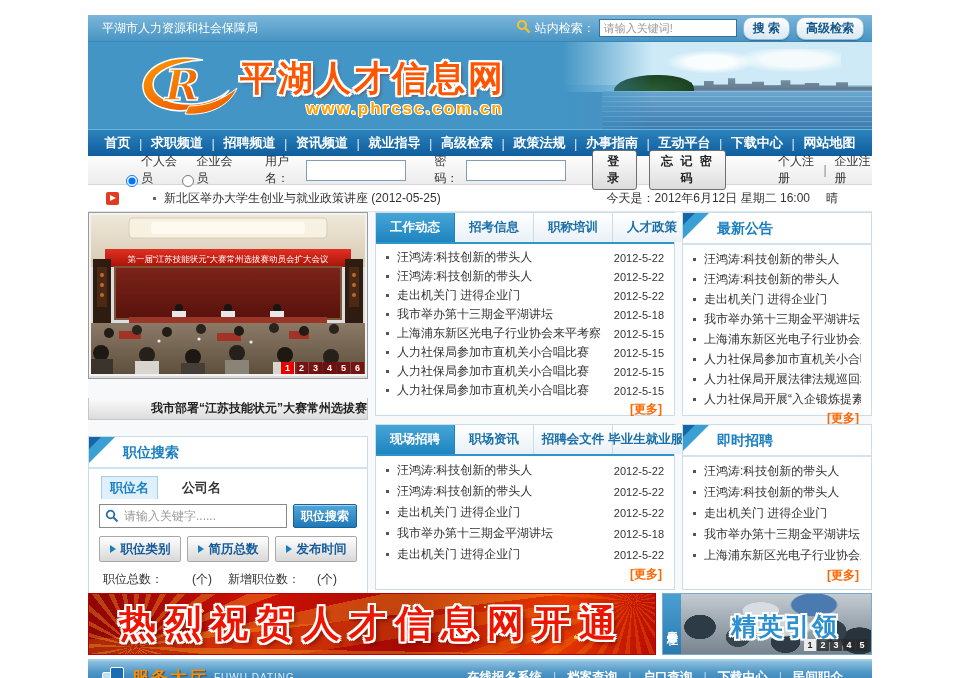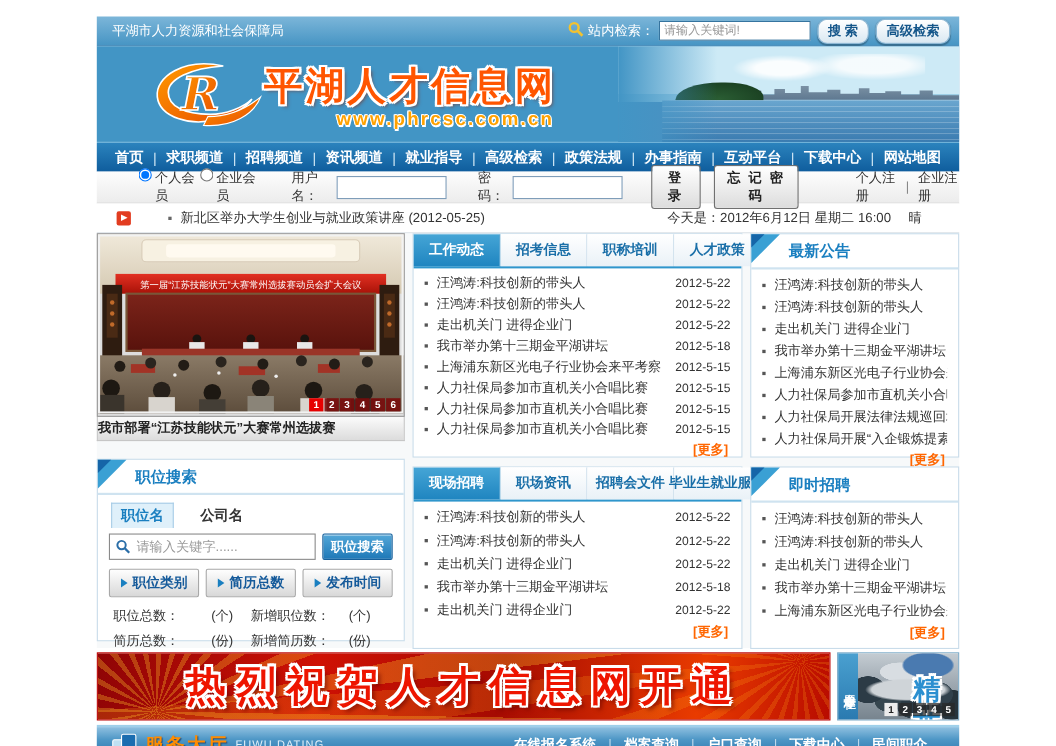--- a/index.html
+++ b/index.html
@@ -36,21 +36,21 @@
   .hUrl{position:absolute;left:218px;top:57px;font-size:17px;font-weight:bold;color:#ffa200;letter-spacing:2px;
     text-shadow:-1px 0 #fff,1px 0 #fff,0 -1px #fff,0 1px #fff,1px 1px #fff,-1px -1px #fff;}
   
   .nav{height:27px;background:linear-gradient(#2b83bd,#0f5d9d);border-top:1px solid #6fb2d8;box-sizing:border-box;
     display:flex;align-items:center;justify-content:space-evenly;padding:0 8px;list-style:none;margin:0;}
   .nav li{color:#fff;font-size:13px;font-weight:bold;cursor:pointer;white-space:nowrap;}
   .nav .sep{color:#cfe6f4;font-weight:normal;}
   
   .login{height:29px;background:linear-gradient(#fdfdfd,#ececec);border-bottom:1px solid #d7d7d7;
     display:flex;align-items:center;font-size:12px;color:#333;padding-left:38px;box-sizing:border-box;}
-  .login label{margin-right:4px;display:flex;align-items:flex-start;}
+  .login label{margin-right:4px;display:flex;align-items:flex-end;}
   .login input[type=radio]{width:12px;height:12px;margin:0 3px 0 0;}
   .memb{margin-right:14px;}
   .login .flabel{margin-left:28px;}
   .login .fld{width:94px;height:17px;border:1px solid #7f9db9;margin-left:2px;}
   .lbtn{margin-left:12px;padding:2px 8px;border:1px solid #707070;border-radius:3px;font-size:12px;font-weight:bold;
     color:#222;background:linear-gradient(#fff,#dcdcdc);cursor:pointer;letter-spacing:2px;}
   .lbtn.first{margin-left:26px;}
   .reglinks{margin-left:52px;display:flex;align-items:center;}
   .reglinks span{cursor:pointer;}
   .reglinks .sep{margin:0 8px;color:#888;cursor:default;}
@@ -64,22 +64,22 @@
   
   .main{height:378px;background:#f7f9fa;border-top:1px solid #e0e6ea;box-sizing:border-box;
     display:grid;grid-template-columns:280px 300px 190px;column-gap:7px;align-content:start;}
   .col{display:flex;flex-direction:column;}
   
   .photo{height:165px;border:1px solid #9a9a9a;position:relative;background:#ddd;}
   .pager{position:absolute;right:3px;bottom:4px;display:flex;gap:1px;list-style:none;margin:0;padding:0;}
   .pager li{width:13px;height:12px;line-height:12px;text-align:center;font-size:9px;font-weight:bold;color:#fff;
     background:rgba(122,10,10,.88);cursor:pointer;}
   .pager li.active{background:#e60000;}
-  .caption{height:21px;line-height:21px;text-align:left;font-size:12px;font-weight:bold;color:#222;
-    background:linear-gradient(#fbfbfb,#dcdcdc);border:1px solid #c6c6c6;border-top:none;cursor:pointer;}
+  .caption{height:21px;line-height:21px;text-align:right;font-size:12px;font-weight:bold;color:#222;
+    background:linear-gradient(#fbfbfb,#dcdcdc);border:1px solid #c6c6c6;border-top:none;cursor:pointer;margin-top:19px;}
   
   .panel{background:#fff;border:1px solid #c9dcea;position:relative;box-sizing:border-box;}
   .panel-h{height:30px;border-bottom:2px solid #cfe3f0;position:relative;}
   .corner{position:absolute;top:0;left:0;width:0;height:0;border-top:26px solid #3aa0d4;border-right:26px solid transparent;}
   .corner::after{content:"";position:absolute;top:-26px;left:0;border-top:12px solid #1565a8;border-right:12px solid transparent;}
   .panel-title{position:absolute;left:34px;top:7px;color:#1a7fc0;font-weight:bold;font-size:14px;}
   .plist{list-style:none;margin:4px 0 0;padding:0 10px;}
   .plist li{display:flex;align-items:center;height:20px;cursor:pointer;}
   .plist .dot{width:3px;height:3px;background:#555;margin-right:8px;flex:none;}
   .plist .t{font-size:12px;color:#333;white-space:nowrap;overflow:hidden;flex:1;}
@@ -113,21 +113,21 @@
   .js-btn{width:64px;margin-left:6px;background:linear-gradient(#53a7d8,#1f79b8);border:1px solid #16609c;border-radius:2px;
     color:#fff;font-weight:bold;font-size:12px;cursor:pointer;box-shadow:inset 0 1px 0 rgba(255,255,255,.5);}
   .filters{display:flex;gap:6px;margin:8px 10px 0;}
   .fbtn{flex:1;height:24px;background:linear-gradient(#fefefe,#d8d8d8);border:1px solid #a8a8a8;border-radius:2px;
     display:flex;align-items:center;justify-content:center;gap:5px;font-size:12.5px;font-weight:bold;color:#155a9a;cursor:pointer;}
   .fbtn .arr{width:0;height:0;border-left:6px solid #1a7fc0;border-top:4px solid transparent;border-bottom:4px solid transparent;}
   .stats{display:grid;grid-template-columns:1fr 1fr;row-gap:5px;margin:9px 14px 0;font-size:12px;color:#333;}
   .stat{display:flex;justify-content:space-between;padding-right:16px;}
   
   .bannerrow{display:flex;gap:6px;margin-top:4px;height:62px;}
-  .bigbanner{width:667px;border:1px solid #b00;box-sizing:border-box;overflow:hidden;position:relative;
+  .bigbanner{width:568px;border:1px solid #b00;box-sizing:border-box;overflow:hidden;position:relative;
     background:
       radial-gradient(3px 3px at 20% 28%,#ffe27a 60%,transparent 61%),
       radial-gradient(2px 2px at 70% 22%,#ffd24f 60%,transparent 61%),
       radial-gradient(3px 3px at 86% 72%,#ffd24f 60%,transparent 61%),
       repeating-conic-gradient(from 230deg at 8% 88%,rgba(255,190,40,.32) 0deg 5deg,rgba(255,190,40,0) 5deg 13deg),
       repeating-conic-gradient(from 40deg at 96% 12%,rgba(255,160,20,.22) 0deg 5deg,transparent 5deg 13deg),
       linear-gradient(100deg,#8f0406 0%,#cf1104 30%,#a50a02 55%,#e93b00 82%,#b80b00 100%);}
   .bigbanner .txt{position:absolute;inset:0;line-height:60px;text-align:center;font-size:37px;font-weight:bold;
     color:#ee1500;letter-spacing:9px;white-space:nowrap;
     text-shadow:-2px 0 #fff,2px 0 #fff,0 -2px #fff,0 2px #fff,-2px -2px #fff,2px 2px #fff,-2px 2px #fff,2px -2px #fff,4px 4px 4px rgba(90,0,0,.6);}

